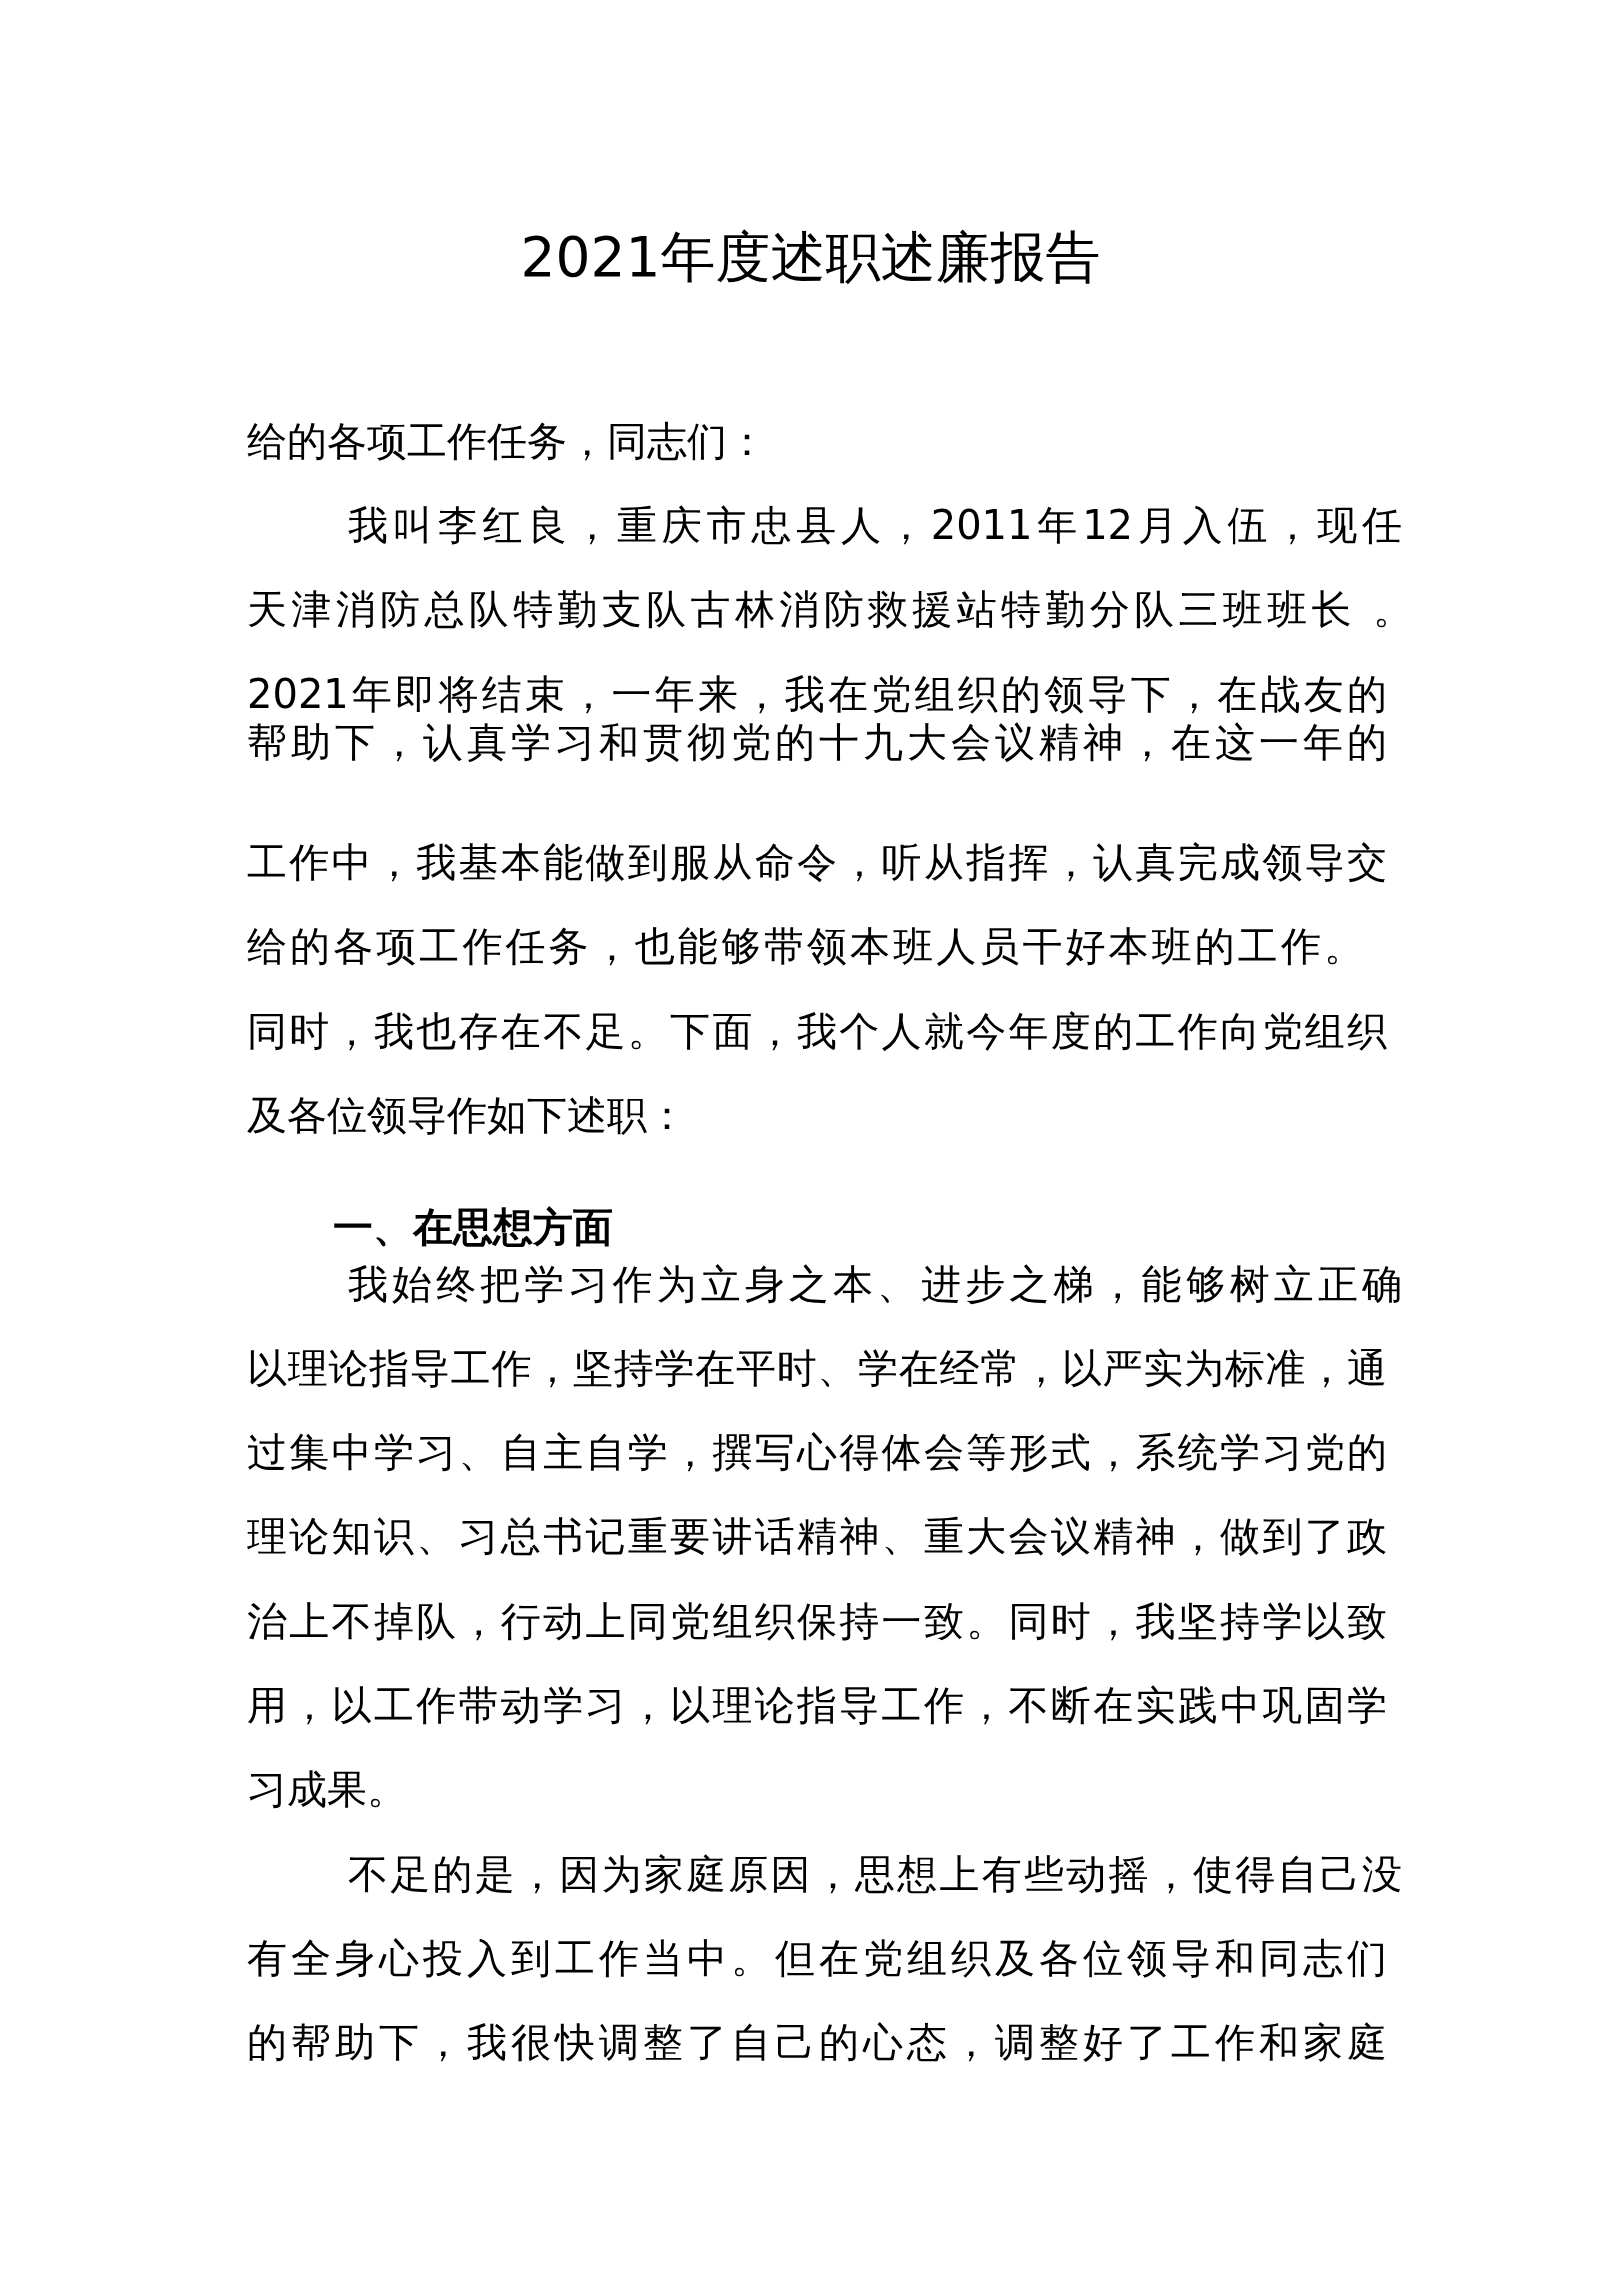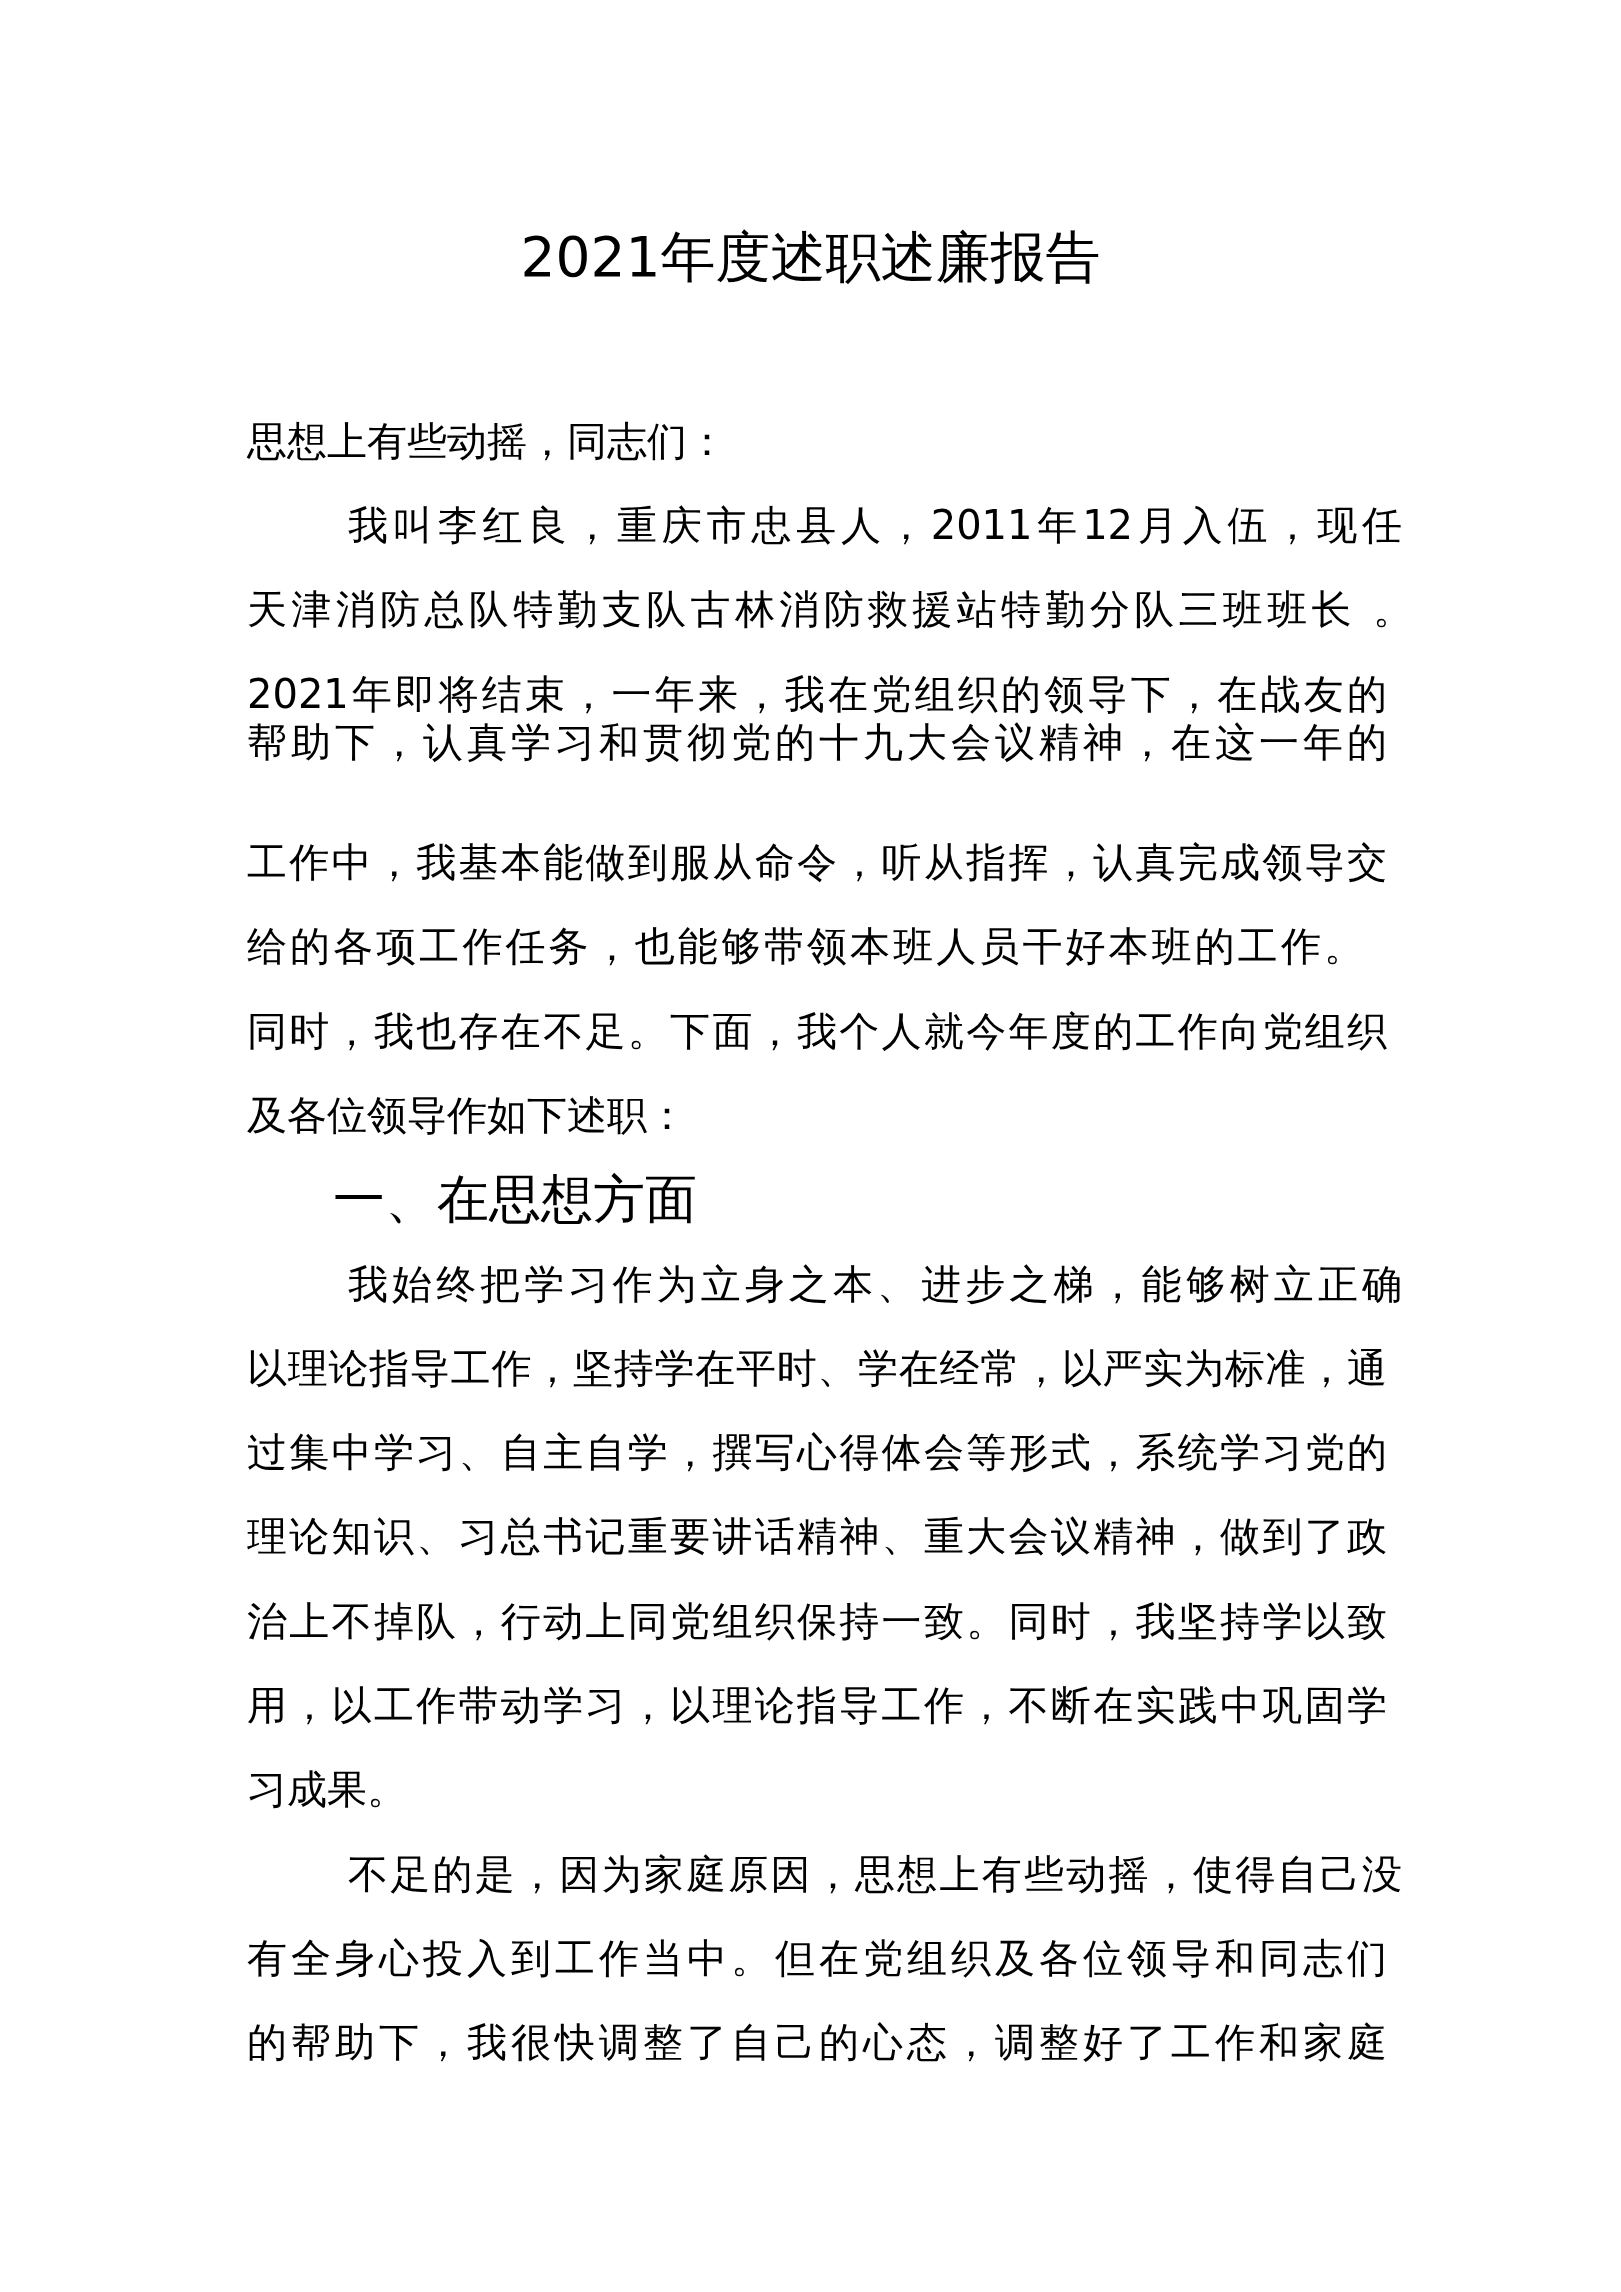--- a/index.html
+++ b/index.html
@@ -47,34 +47,35 @@
     .line.last {
       text-align-last: left;
     }
     .line.indent {
       left: 348px;
       width: 1054px;
     }
     .heading {
       position: absolute;
       left: 333px;
-      font-size: 52px;
+      font-size: 40px;
       line-height: 59px;
-      font-weight: normal;
+      font-weight: bold;
       white-space: nowrap;
+      margin-top: 28px;
     }
   </style>
 </head>
 <body>
 
 <div class="page">
 
   <div class="title">2021年度述职述廉报告</div>
 
-  <div class="line last" style="top:412px;">思想上有些动摇，同志们：</div>
+  <div class="line last" style="top:412px;">给的各项工作任务，同志们：</div>
 
   <div>
     <div class="line indent" style="top:496px;">我叫李红良，重庆市忠县人，2011年12月入伍，现任</div>
     <div class="line" style="top:580px; width:1166px;">天津消防总队特勤支队古林消防救援站特勤分队三班班长 。</div>
     <div class="line" style="top:665px;">2021年即将结束，一年来，我在党组织的领导下，在战友的</div>
     <div class="line" style="top:713px;">帮助下，认真学习和贯彻党的十九大会议精神，在这一年的</div>
     <div class="line" style="top:833px;">工作中，我基本能做到服从命令，听从指挥，认真完成领导交</div>
     <div class="line" style="top:917px; width:1117px;">给的各项工作任务，也能够带领本班人员干好本班的工作。</div>
     <div class="line" style="top:1002px;">同时，我也存在不足。下面，我个人就今年度的工作向党组织</div>
     <div class="line last" style="top:1086px;">及各位领导作如下述职：</div>

